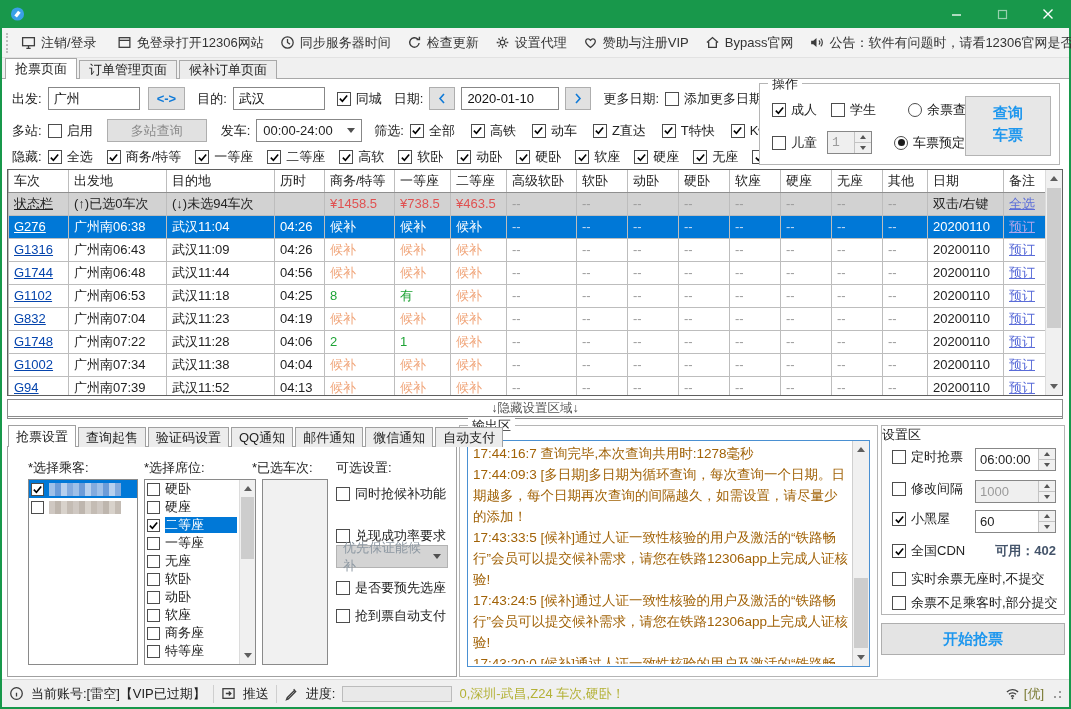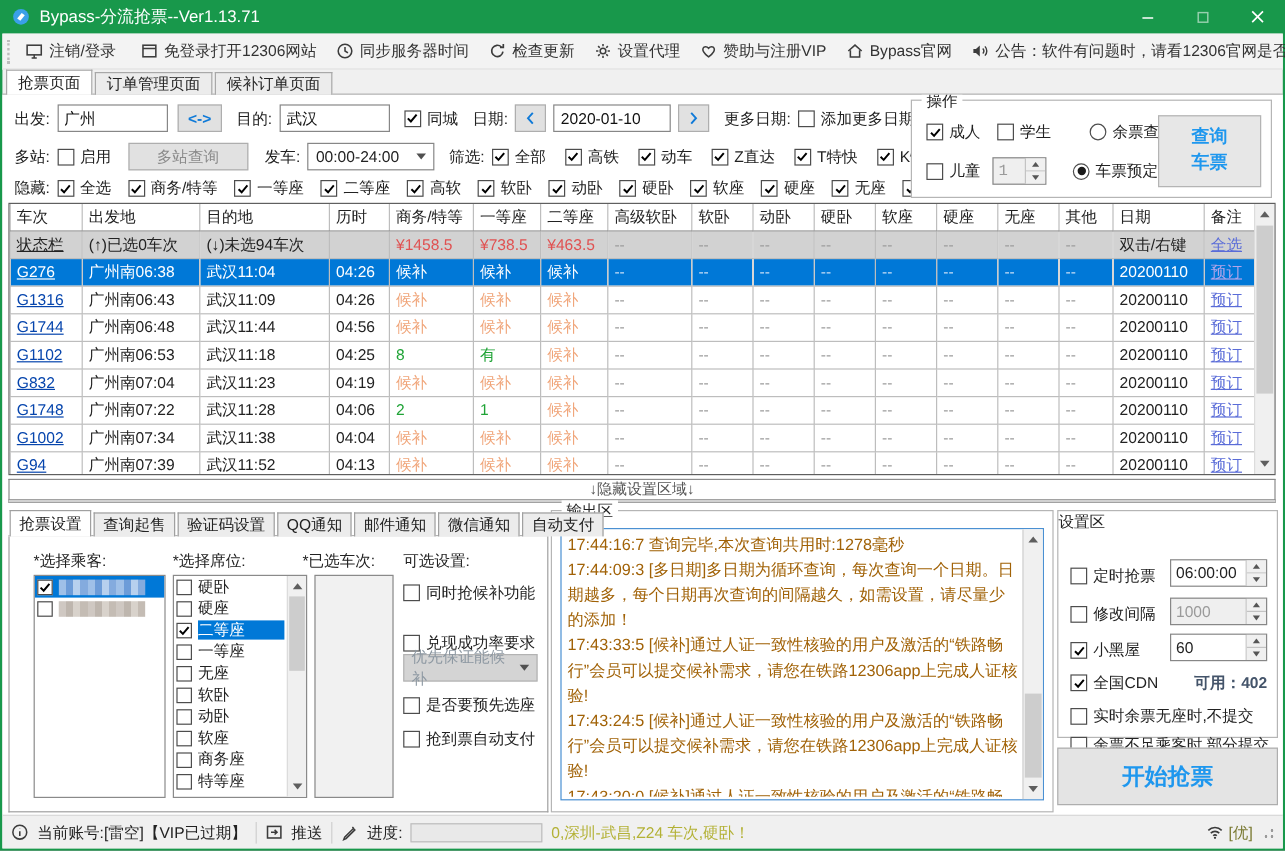--- a/index.html
+++ b/index.html
@@ -109,24 +109,24 @@
   .emptylist { background:#f1f1f1; }
 
   
   .outgroup { position:absolute; left:457px; top:346px; width:419px; height:252px; border:1px solid #b5b5b5; }
   .outgroup > .legend { position:absolute; top:-9px; left:8px; background:#fff; padding:0 4px; }
   .outbox { position:absolute; left:7px; right:7px; top:14px; bottom:9px; border:1px solid #4a90d2; background:#fff; overflow:hidden; }
   .outtext { position:absolute; left:5px; right:20px; top:2px; bottom:2px; overflow:hidden; color:#a16207; font-size:13.5px; line-height:21px; word-break:break-all; }
 
   
   .setgroup { position:absolute; left:879px; top:346px; width:184px; height:190px; border:1px solid #b5b5b5; background:#fff; }
-  .setrow { position:absolute; left:10px; right:8px; display:flex; align-items:flex-end;margin-top:18px; }
+  .setrow { position:absolute; left:10px; right:8px; display:flex; align-items:flex-start; }
   .setrow .cb { flex:1; }
   .availtxt { color:#44546a; font-weight:700; margin-left:4px; }
-  .startbtn { position:absolute; left:879px; top:544px; width:184px; height:48px; background:#e4e4e4; border:1px solid #aeaeae; display:flex; align-items:center; justify-content:center; color:#1e97ee; font-weight:700; font-size:19px; }
+  .startbtn { position:absolute; left:879px; top:544px; width:184px; height:32px; background:#e4e4e4; border:1px solid #aeaeae; display:flex; align-items:center; justify-content:center; color:#1e97ee; font-weight:700; font-size:15px; }
   .bigqbtn { position:absolute; right:8px; top:12px; width:86px; bottom:8px; background:#e7e7e7; border:1px solid #b4b4b4; display:flex; flex-direction:column; align-items:center; justify-content:center; color:#1e97ee; font-weight:700; font-size:15px; line-height:22px; }
 
   
   .statusbar { position:absolute; left:0; right:0; bottom:0; height:28px; background:#f0f0f0; border-top:1px solid #dadada; display:flex; align-items:center; padding:0 7px; gap:7px; white-space:nowrap; }
   .ssep { width:1px; height:18px; background:#cfcfcf; }
   .pbar { width:110px; height:16px; border:1px solid #bcbcbc; background:#e9e9e9; }
   .oltext { color:#b3b135; }
   .grip { width:10px; height:10px; margin-left:4px; background:
      radial-gradient(circle at 8px 8px,#9a9a9a 1px,transparent 1.3px),
      radial-gradient(circle at 8px 3px,#9a9a9a 1px,transparent 1.3px),
@@ -137,21 +137,20 @@
 
 <div class="window">
 
   <div class="titlebar">
     <span class="appicon icon">
         <svg width="16" height="16" viewBox="0 0 16 16">
           <circle cx="8" cy="8" r="7" fill="#3aa0e8"></circle>
           <path d="M4.6 9.6l4-5 2.8 2-4 5z" fill="#fff"></path>
         </svg>
       </span>
-    <span class="titletext">Bypass-分流抢票--Ver1.13.71</span>
     <div class="winbtns">
       <div class="winbtn">
           <svg width="11" height="11" viewBox="0 0 11 11">
             <path d="M1 6h9" stroke="#fff" stroke-width="1.3"></path>
           </svg>
         </div>
       <div class="winbtn dim">
           <svg width="11" height="11" viewBox="0 0 11 11">
             <rect x="1.5" y="1.5" width="8" height="8" fill="none" stroke="#fff" stroke-width="1.2"></rect>
           </svg>

